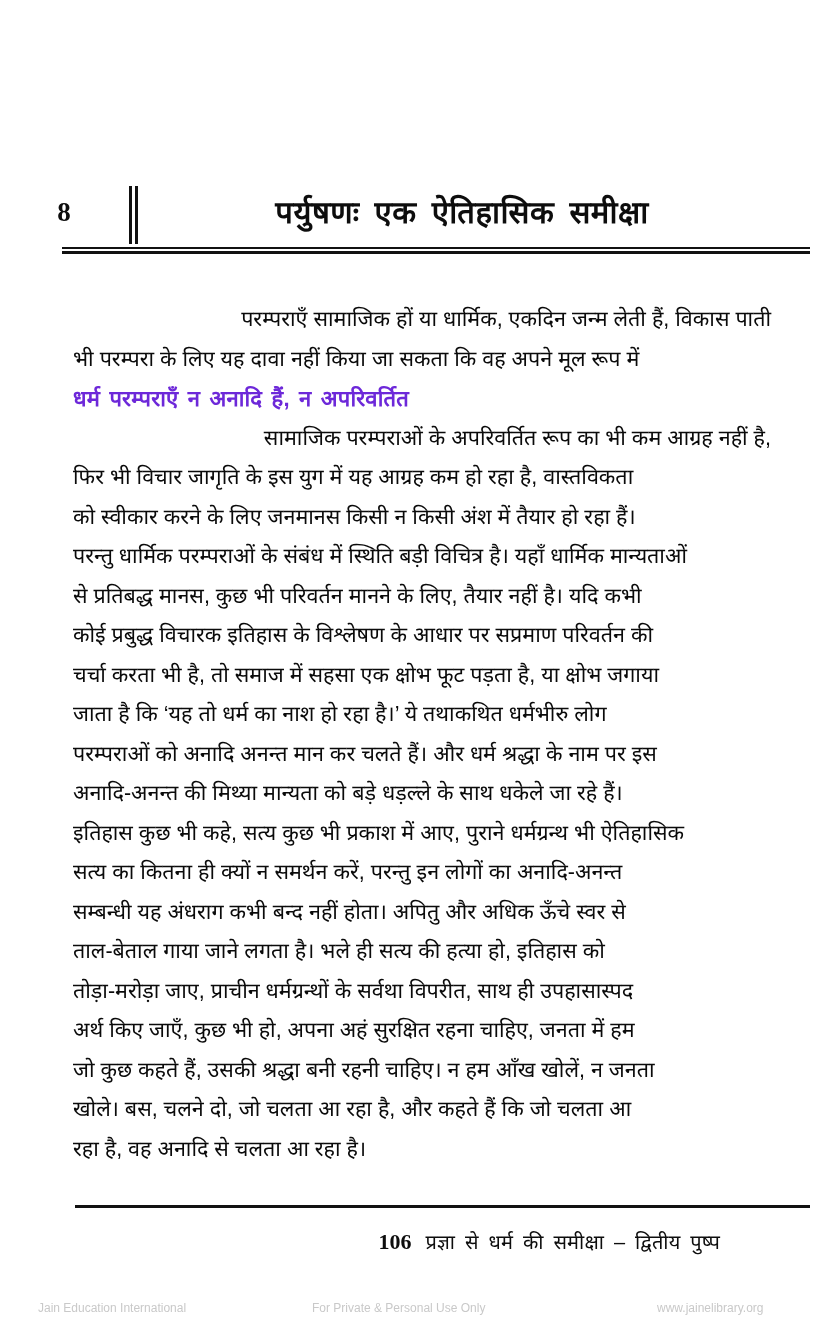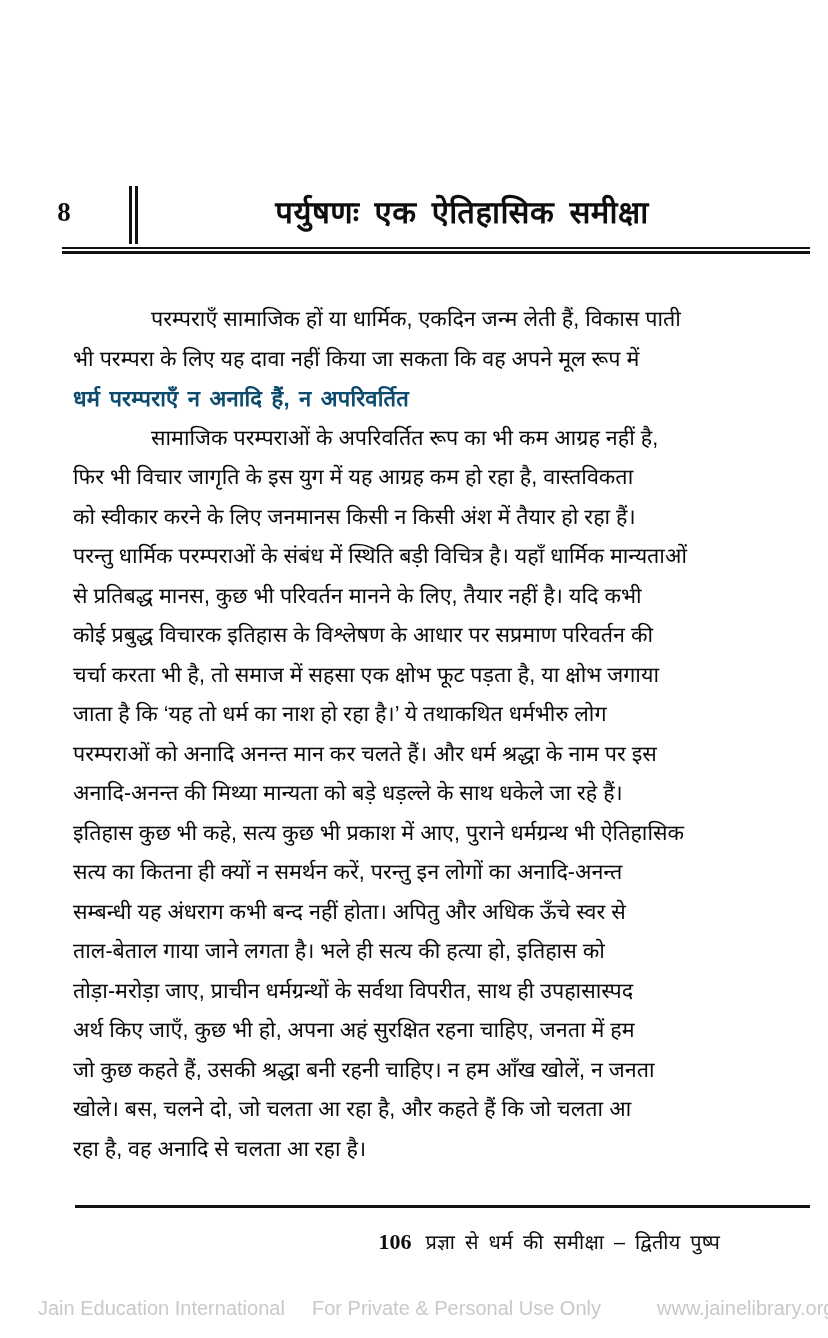--- a/index.html
+++ b/index.html
@@ -113,34 +113,35 @@
     text-align-last: left;
     margin: 0;
     color: #0a0a0a;
   }
   .para .line {
     display: block;
     white-space: nowrap;
   }
   .para .line.j {
     display: flex;
+    justify-content: space-between;
   }
   .para .line.j > span { white-space: pre; }
 
   .indent-lead { display: inline-block; width: 78px; }
 
   .subhead {
     font-family: "Liberation Sans", "DejaVu Sans", sans-serif;
     font-size: 22px;
     font-weight: 700;
     line-height: 39.5px;
     margin: 0;
     letter-spacing: 0.2px;
     word-spacing: 3px;
-    color: #0c4a6e;
+    color: #6d28d9;
   }
 
   
   .footer-rule {
     position: absolute;
     left: 75px;
     top: 1205px;
     width: 735px;
     height: 2.5px;
     background: #111;
@@ -171,21 +172,21 @@
   
   .watermark {
     position: absolute;
     left: 0;
     top: 1292px;
     width: 828px;
     height: 32px;
     display: flex;
     align-items: center;
     font-family: "Liberation Sans", "DejaVu Sans", sans-serif;
-    font-size: 20px;
+    font-size: 12px;
     color: #c9c9c9;
   }
   .wm-left   { position: absolute; left: 38px;  }
   .wm-center { position: absolute; left: 312px; }
   .wm-right  { position: absolute; left: 657px; }
 </style>
 </head>
 <body>
 
 <div class="page">

